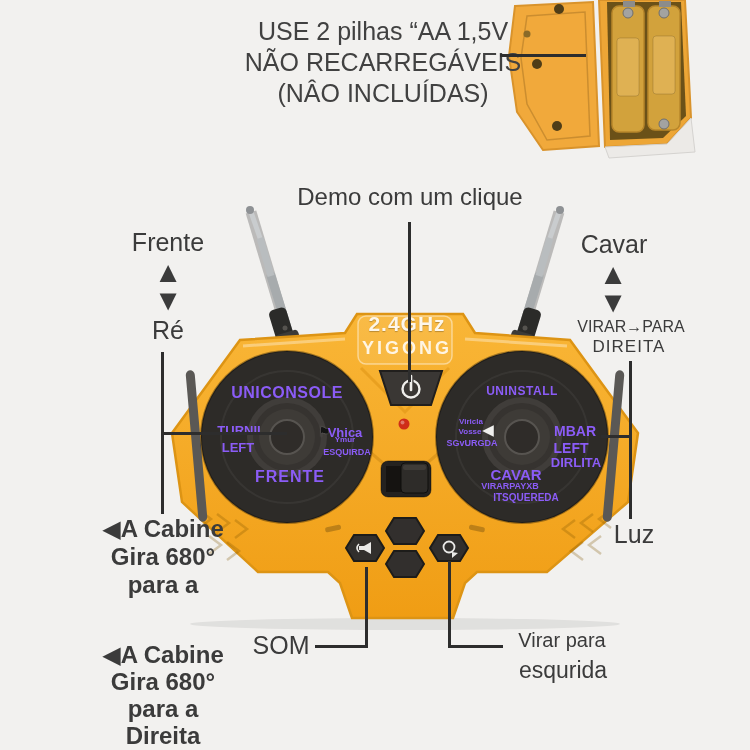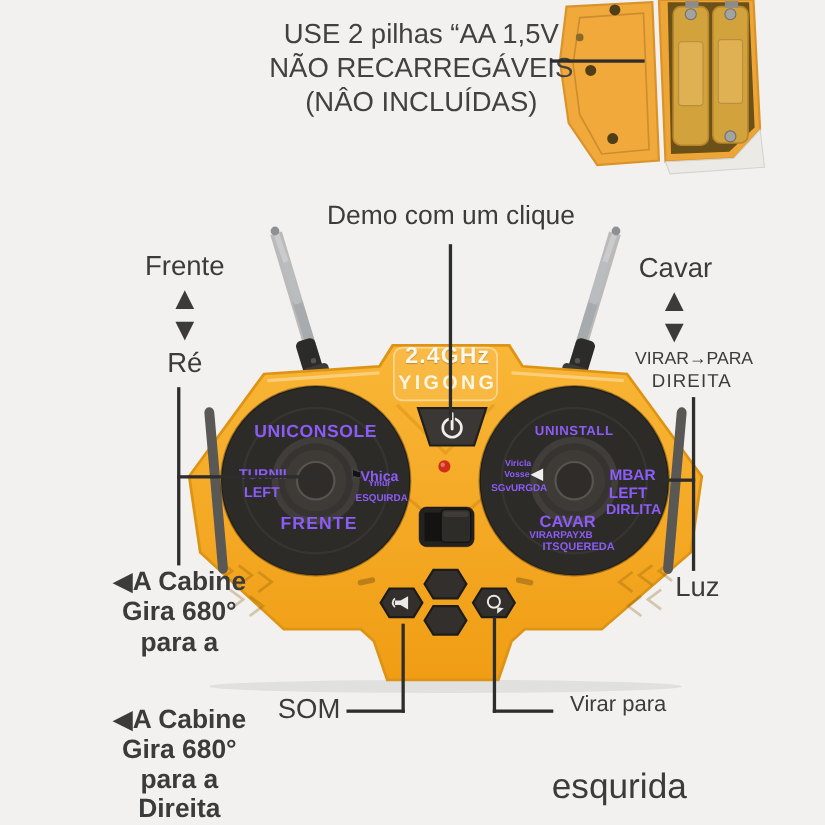--- a/index.html
+++ b/index.html
@@ -207,21 +207,21 @@
 
   <div class="blk" style="left:163px;top:641px;font-size:24px;line-height:27px">
     <span>◀A Cabine</span>
     <span>Gira 680°</span>
     <span>para a</span>
     <span>Direita</span>
   </div>
 
   <span class="lbl" style="left:281px;top:631px;font-size:25px">SOM</span>
   <span class="lbl" style="left:562px;top:629px;font-size:20px">Virar para</span>
-  <span class="lbl" style="left:563px;top:696px;font-size:32px">esqurida</span>
+  <span class="lbl" style="left:563px;top:657px;font-size:23px">esqurida</span>
 
   <div class="line" style="left:500px;top:54px;width:86px;height:3px"></div>
   <div class="line" style="left:408px;top:222px;width:3px;height:160px"></div>
   <div class="line" style="left:161px;top:352px;width:3px;height:162px"></div>
   <div class="line" style="left:161px;top:432px;width:126px;height:3px"></div>
   <div class="line" style="left:629px;top:361px;width:3px;height:158px"></div>
   <div class="line" style="left:601px;top:435px;width:31px;height:3px"></div>
   <div class="line" style="left:365px;top:567px;width:3px;height:81px"></div>
   <div class="line" style="left:315px;top:645px;width:53px;height:3px"></div>
   <div class="line" style="left:448px;top:561px;width:3px;height:87px"></div>

